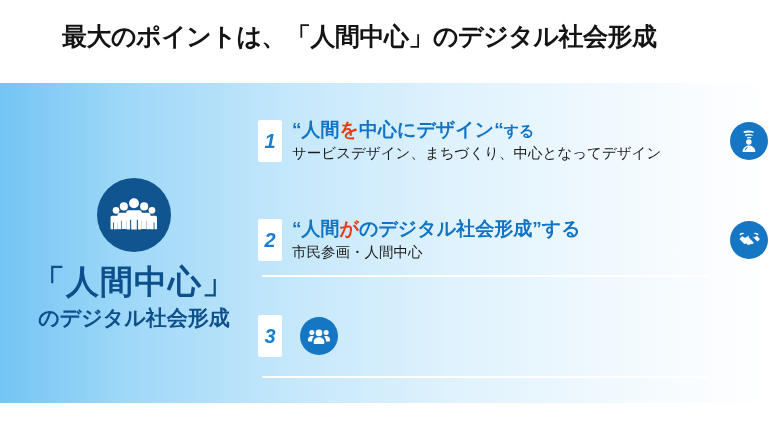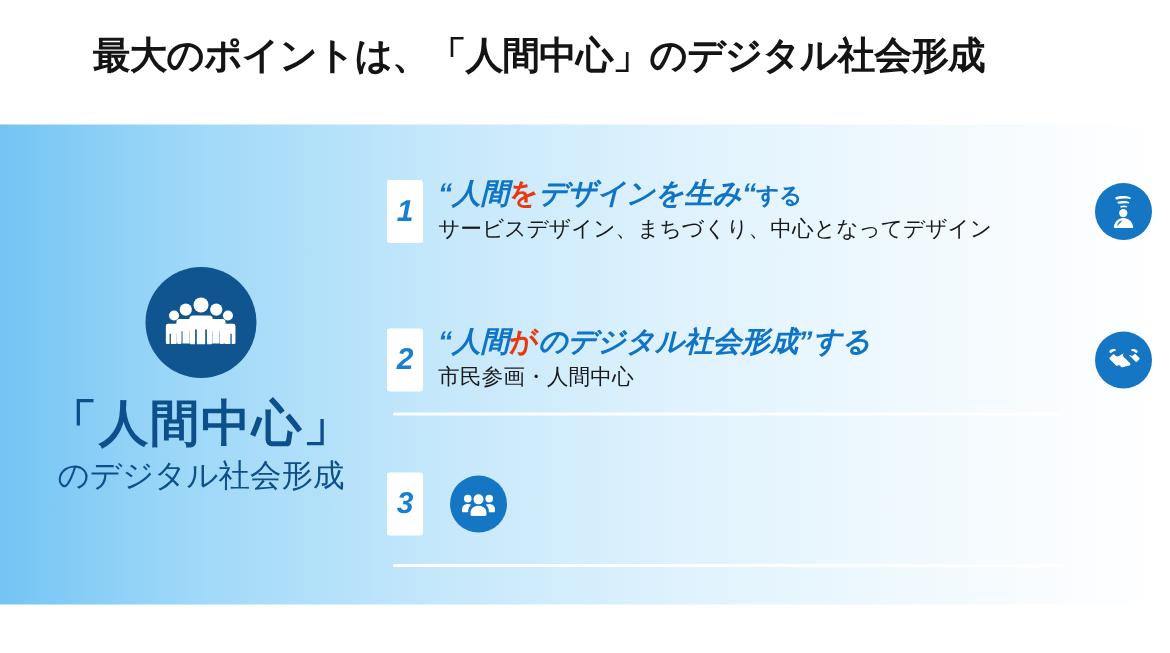--- a/index.html
+++ b/index.html
@@ -33,21 +33,21 @@
     width:74px;height:74px;border-radius:50%;background:#10558f;
     display:flex;align-items:center;justify-content:center;
     margin-bottom:12px;
   }
   .circle-badge svg{width:50px;height:50px;display:block;}
   .left-title{
     font-size:33px;font-weight:bold;color:#0d4f8b;
     letter-spacing:1px;line-height:1.1;white-space:nowrap;
   }
   .left-sub{
-    font-size:21px;font-weight:normal;color:#0d4f8b;
+    font-size:21px;font-weight:bold;color:#0d4f8b;
     letter-spacing:0px;line-height:1.2;margin-top:4px;white-space:nowrap;
   }
 
   
   .list{
     position:absolute;left:258px;top:0;width:510px;height:320px;
   }
   .row{
     position:absolute;left:0;width:510px;height:62px;
     display:flex;align-items:center;
@@ -65,21 +65,21 @@
   .num-badge span{
     font-size:20px;font-weight:bold;font-style:italic;color:#1b7fd0;
     line-height:1;
   }
 
   .row-texts{flex:1 1 auto;min-width:0;}
   .row-head{
     font-size:19px;font-weight:bold;line-height:1.18;
     white-space:nowrap;color:#0f73c6;
   }
-  .row-head .blue{color:#0f73c6;font-style:italic;}
+  .row-head .blue{color:#0f73c6;}
   .row-head .red{color:#e8380d;}
   .row-head .small-blue{color:#0f73c6;font-size:15px;}
   .row-head .red-big{color:#e8380d;font-size:21px;}
   .row-head .blue-lead{color:#0f73c6;font-size:17px;}
   .row-sub{
     font-size:14.5px;color:#1a1a1a;line-height:1.3;
     margin-top:3px;white-space:nowrap;font-weight:normal;
   }
 
   .row-icon{
@@ -136,21 +136,21 @@
     <div class="sep sep-2"></div>
 
     <div class="list">
 
       <div class="row row-1">
         <div class="num-badge">
           <span>1</span>
         </div>
         <div class="row-texts">
           <div class="row-head">
-            <span class="blue">“人間</span><span class="red">を</span><span class="blue">デザインを生み“</span><span class="small-blue">する</span>
+            <span class="blue">“人間</span><span class="red">を</span><span class="blue">中心にデザイン“</span><span class="small-blue">する</span>
           </div>
           <div class="row-sub">サービスデザイン、まちづくり、中心となってデザイン</div>
         </div>
         <div class="row-icon">
           <svg viewBox="0 0 32 32" aria-hidden="true">
             <g fill="#ffffff">
               <path d="M9.5 4.3c3.2-1.4 8.6-1.6 12 .1.8.4.6 1.4-.4 1.3-3.3-.5-7.4-.4-10.6.4-1 .3-1.6-1.2-1-1.8z"></path>
               <path d="M11.2 8.1c2.6-1 6.6-1.1 9.1.1.7.3.5 1.3-.4 1.2-2.4-.4-5.2-.3-7.6.3-.9.2-1.5-1.1-1.1-1.6z"></path>
               <path d="M13.4 11.6c1.6-.6 3.9-.7 5.4 0 .6.3.4 1.1-.3 1-1.3-.2-2.8-.2-4.2.2-.7.2-1.2-.9-.9-1.2z"></path>
               <circle cx="15.8" cy="17.3" r="3.4"></circle>

